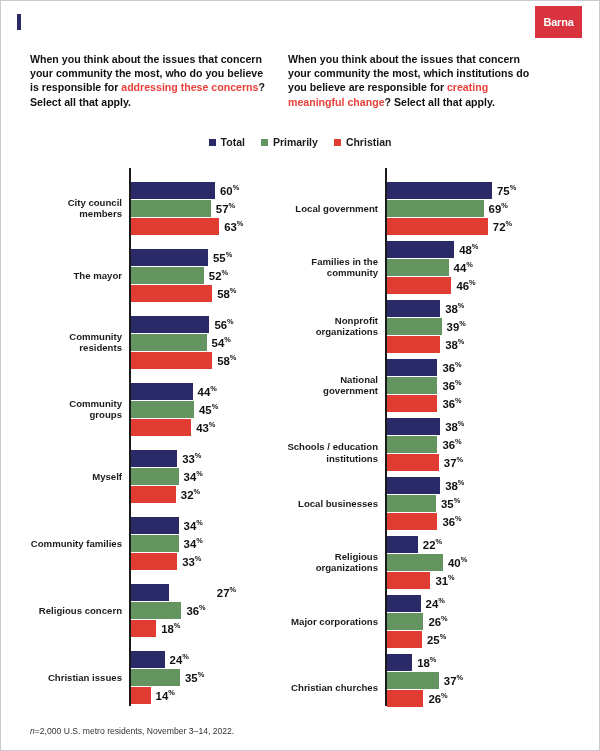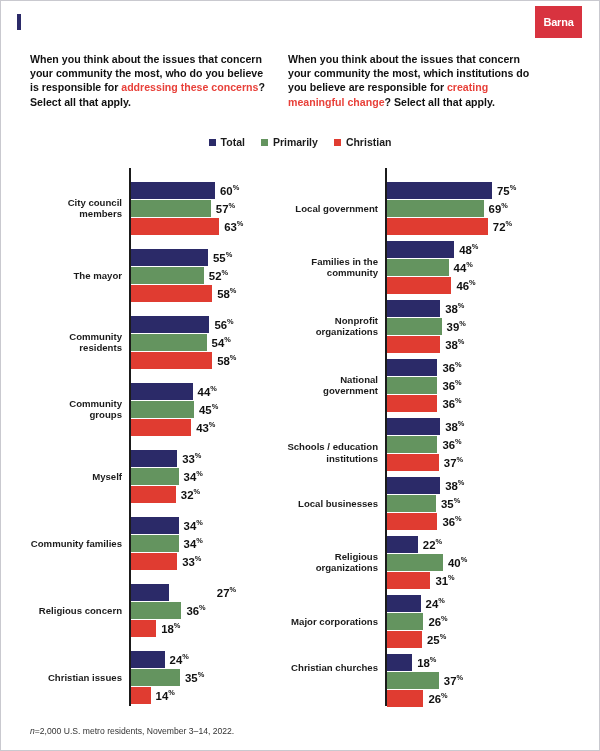--- a/index.html
+++ b/index.html
@@ -397,21 +397,21 @@
             <div class="bar" style="width: 36.4px; background: rgb(100, 148, 95);"></div>
             <div class="bar-val" style="left: 41.4px;">26<sup>%</sup></div>
           </div>
           <div class="bar-wrap" style="margin-top: 1px;">
             <div class="bar" style="width: 35px; background: rgb(224, 60, 49);"></div>
             <div class="bar-val" style="left: 40px;">25<sup>%</sup></div>
           </div>
         </div>
       </div>
       <div class="row" style="top: 494px;">
-        <div class="cat-label" style="top: 8px;">Christian churches</div>
+        <div class="cat-label" style="top: 28px;">Christian churches</div>
         <div class="bars">
           <div class="bar-wrap" style="margin-top: 0px;">
             <div class="bar" style="width: 25.2px; background: rgb(43, 42, 104);"></div>
             <div class="bar-val" style="left: 30.2px;">18<sup>%</sup></div>
           </div>
           <div class="bar-wrap" style="margin-top: 1px;">
             <div class="bar" style="width: 51.8px; background: rgb(100, 148, 95);"></div>
             <div class="bar-val" style="left: 56.8px;">37<sup>%</sup></div>
           </div>
           <div class="bar-wrap" style="margin-top: 1px;">

